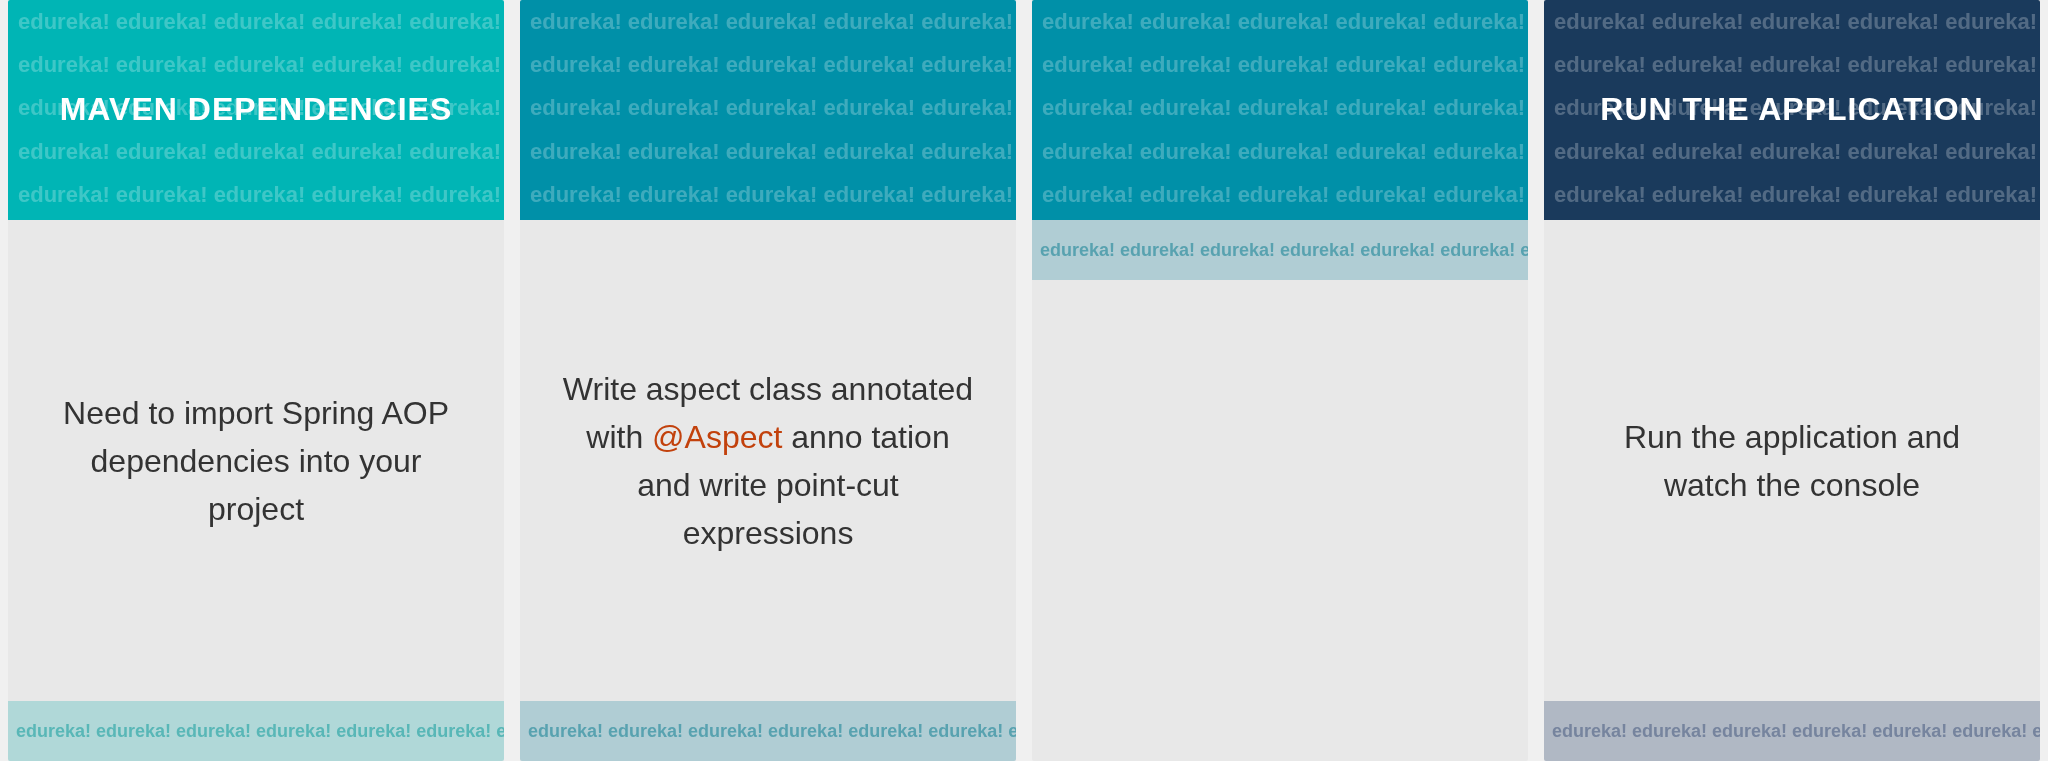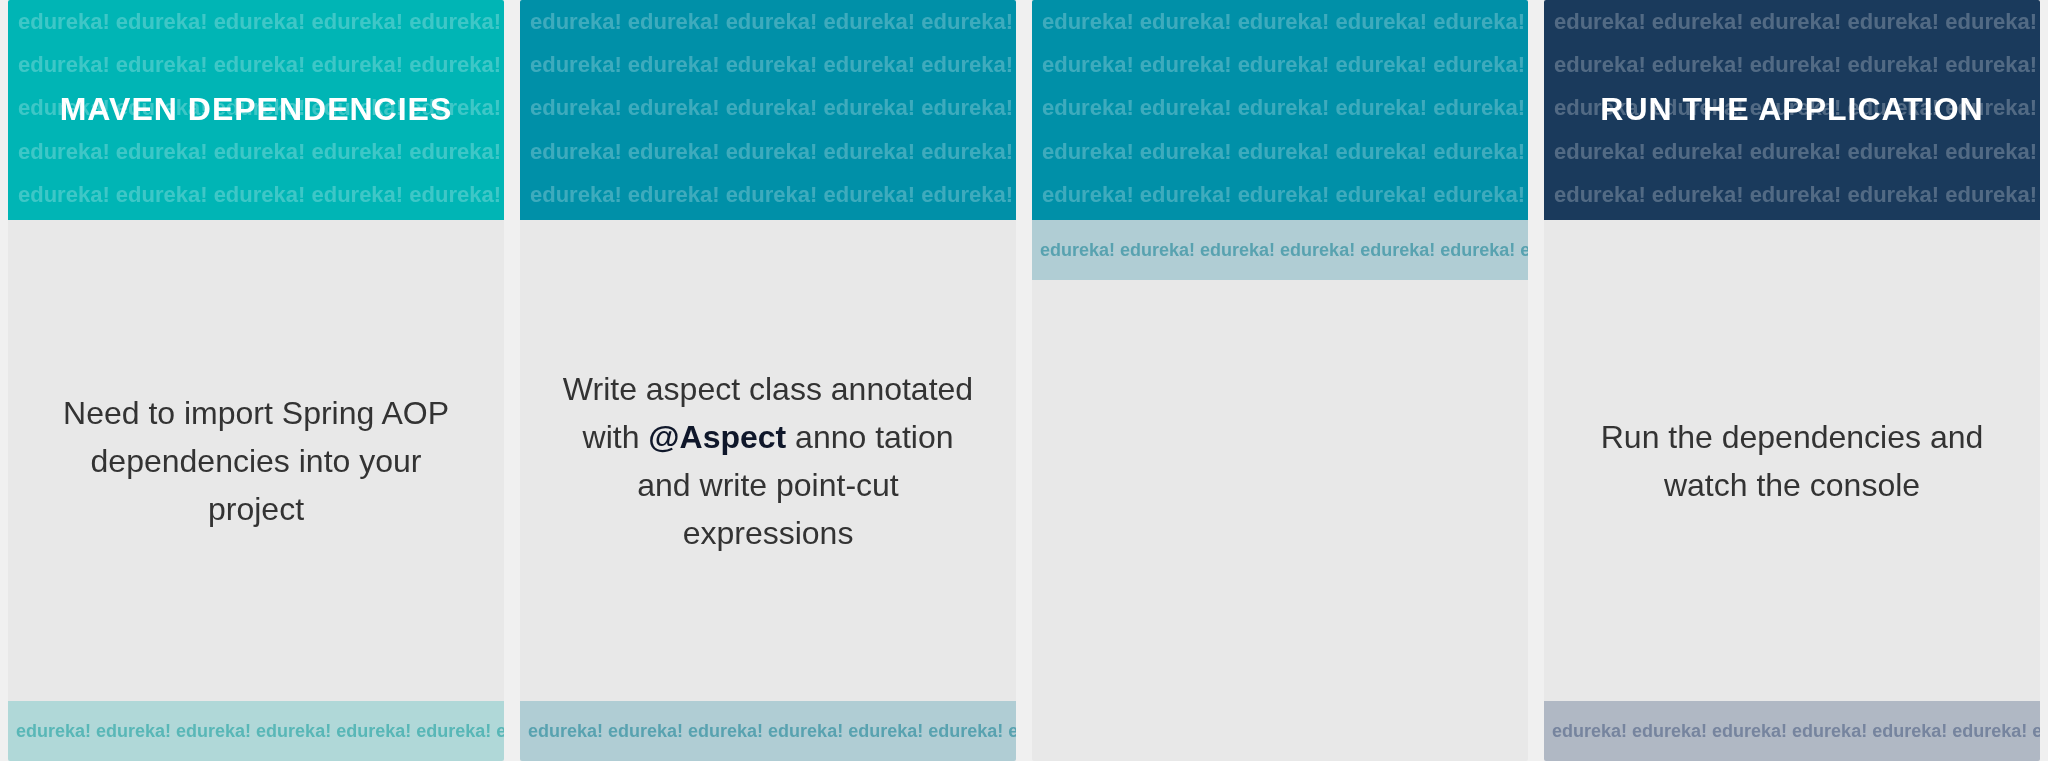--- a/index.html
+++ b/index.html
@@ -90,22 +90,22 @@
     }
 
     .card-body-text {
       font-size: 32px;
       line-height: 1.5;
       color: #333;
       font-weight: 400;
     }
 
     .highlight {
-      color: #0f172a;
-      font-weight: 700;
+      color: #c2410c;
+      font-weight: 400;
     }
 
     .card-footer {
       height: 60px;
       background: #c8c8c8;
       position: relative;
       overflow: hidden;
       display: flex;
       align-items: center;
     }
@@ -206,21 +206,21 @@
       <div class="card-header-watermark">
         <span class="watermark-text">edureka!  edureka!  edureka!  edureka!  edureka!  edureka!</span>
         <span class="watermark-text">edureka!  edureka!  edureka!  edureka!  edureka!  edureka!</span>
         <span class="watermark-text">edureka!  edureka!  edureka!  edureka!  edureka!  edureka!</span>
         <span class="watermark-text">edureka!  edureka!  edureka!  edureka!  edureka!  edureka!</span>
         <span class="watermark-text">edureka!  edureka!  edureka!  edureka!  edureka!  edureka!</span>
       </div>
       <div class="card-header-title">RUN THE APPLICATION</div>
     </div>
     <div class="card-body">
-      <p class="card-body-text">Run the dependencies and watch the console</p>
+      <p class="card-body-text">Run the application and watch the console</p>
     </div>
     <div class="card-footer">
       <div class="card-footer-watermark">
         <span class="footer-watermark-text">edureka!  edureka!  edureka!  edureka!  edureka!  edureka!  edureka!  edureka!  edureka!</span>
       </div>
     </div>
   </div>
 
 </div>
 

